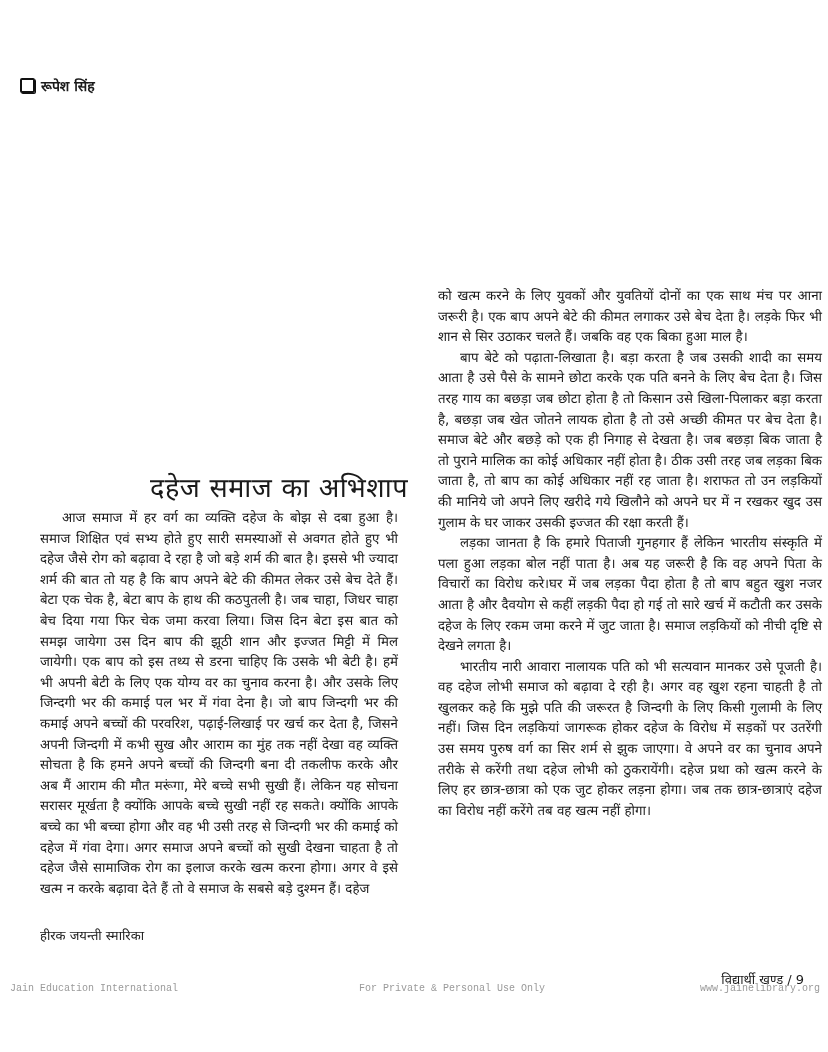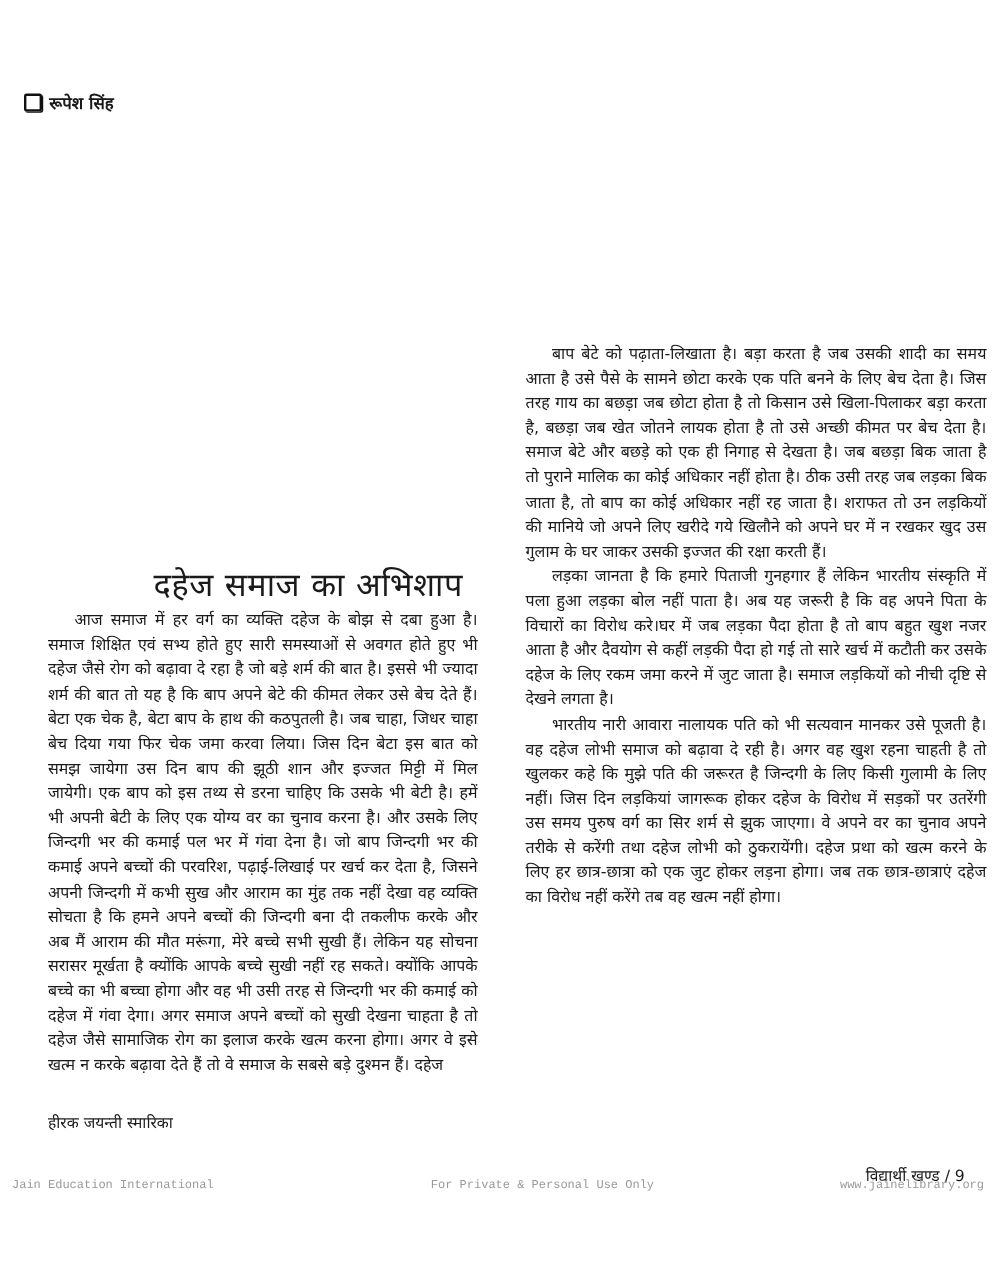--- a/index.html
+++ b/index.html
@@ -12,21 +12,21 @@
       position: absolute; left: 20px; top: 76px;
       font-family: "DejaVu Sans", sans-serif; font-size: 14px; font-weight: bold;
       display: flex; align-items: center; gap: 6px;
     }
     .author .box {
       width: 11px; height: 11px; border: 2px solid #111; border-radius: 2px;
       box-shadow: 1px 1px 0 #111;
     }
     .title {
       position: absolute; left: 128px; top: 450px; width: 280px;
-      text-align: left;
+      text-align: right;
       font-family: "DejaVu Sans", sans-serif; font-size: 27px; font-weight: normal;
       letter-spacing: 0.5px;
     }
     .col {
       position: absolute;
       font-size: 13.3px; line-height: 20.6px; text-align: justify;
       font-family: "DejaVu Sans", sans-serif;
     }
     .col p { margin: 0; text-indent: 22px; }
     .col p.noindent { text-indent: 0; }
@@ -56,20 +56,21 @@
   <span>रूपेश सिंह</span>
 </div>
 
 <h1 class="title">दहेज समाज का अभिशाप</h1>
 
 <div class="col col-left">
   <p>आज समाज में हर वर्ग का व्यक्ति दहेज के बोझ से दबा हुआ है। समाज शिक्षित एवं सभ्य होते हुए सारी समस्याओं से अवगत होते हुए भी दहेज जैसे रोग को बढ़ावा दे रहा है जो बड़े शर्म की बात है। इससे भी ज्यादा शर्म की बात तो यह है कि बाप अपने बेटे की कीमत लेकर उसे बेच देते हैं। बेटा एक चेक है, बेटा बाप के हाथ की कठपुतली है। जब चाहा, जिधर चाहा बेच दिया गया फिर चेक जमा करवा लिया। जिस दिन बेटा इस बात को समझ जायेगा उस दिन बाप की झूठी शान और इज्जत मिट्टी में मिल जायेगी। एक बाप को इस तथ्य से डरना चाहिए कि उसके भी बेटी है। हमें भी अपनी बेटी के लिए एक योग्य वर का चुनाव करना है। और उसके लिए जिन्दगी भर की कमाई पल भर में गंवा देना है। जो बाप जिन्दगी भर की कमाई अपने बच्चों की परवरिश, पढ़ाई-लिखाई पर खर्च कर देता है, जिसने अपनी जिन्दगी में कभी सुख और आराम का मुंह तक नहीं देखा वह व्यक्ति सोचता है कि हमने अपने बच्चों की जिन्दगी बना दी तकलीफ करके और अब मैं आराम की मौत मरूंगा, मेरे बच्चे सभी सुखी हैं। लेकिन यह सोचना सरासर मूर्खता है क्योंकि आपके बच्चे सुखी नहीं रह सकते। क्योंकि आपके बच्चे का भी बच्चा होगा और वह भी उसी तरह से जिन्दगी भर की कमाई को दहेज में गंवा देगा। अगर समाज अपने बच्चों को सुखी देखना चाहता है तो दहेज जैसे सामाजिक रोग का इलाज करके खत्म करना होगा। अगर वे इसे खत्म न करके बढ़ावा देते हैं तो वे समाज के सबसे बड़े दुश्मन हैं। दहेज</p>
 </div>
 
 <div class="col col-right">
+  <p class="noindent">को खत्म करने के लिए युवकों और युवतियों दोनों का एक साथ मंच पर आना जरूरी है। एक बाप अपने बेटे की कीमत लगाकर उसे बेच देता है। लड़के फिर भी शान से सिर उठाकर चलते हैं। जबकि वह एक बिका हुआ माल है।</p>
   <p>बाप बेटे को पढ़ाता-लिखाता है। बड़ा करता है जब उसकी शादी का समय आता है उसे पैसे के सामने छोटा करके एक पति बनने के लिए बेच देता है। जिस तरह गाय का बछड़ा जब छोटा होता है तो किसान उसे खिला-पिलाकर बड़ा करता है, बछड़ा जब खेत जोतने लायक होता है तो उसे अच्छी कीमत पर बेच देता है। समाज बेटे और बछड़े को एक ही निगाह से देखता है। जब बछड़ा बिक जाता है तो पुराने मालिक का कोई अधिकार नहीं होता है। ठीक उसी तरह जब लड़का बिक जाता है, तो बाप का कोई अधिकार नहीं रह जाता है। शराफत तो उन लड़कियों की मानिये जो अपने लिए खरीदे गये खिलौने को अपने घर में न रखकर खुद उस गुलाम के घर जाकर उसकी इज्जत की रक्षा करती हैं।</p>
   <p>लड़का जानता है कि हमारे पिताजी गुनहगार हैं लेकिन भारतीय संस्कृति में पला हुआ लड़का बोल नहीं पाता है। अब यह जरूरी है कि वह अपने पिता के विचारों का विरोध करे।घर में जब लड़का पैदा होता है तो बाप बहुत खुश नजर आता है और दैवयोग से कहीं लड़की पैदा हो गई तो सारे खर्च में कटौती कर उसके दहेज के लिए रकम जमा करने में जुट जाता है। समाज लड़कियों को नीची दृष्टि से देखने लगता है।</p>
   <p>भारतीय नारी आवारा नालायक पति को भी सत्यवान मानकर उसे पूजती है। वह दहेज लोभी समाज को बढ़ावा दे रही है। अगर वह खुश रहना चाहती है तो खुलकर कहे कि मुझे पति की जरूरत है जिन्दगी के लिए किसी गुलामी के लिए नहीं। जिस दिन लड़कियां जागरूक होकर दहेज के विरोध में सड़कों पर उतरेंगी उस समय पुरुष वर्ग का सिर शर्म से झुक जाएगा। वे अपने वर का चुनाव अपने तरीके से करेंगी तथा दहेज लोभी को ठुकरायेंगी। दहेज प्रथा को खत्म करने के लिए हर छात्र-छात्रा को एक जुट होकर लड़ना होगा। जब तक छात्र-छात्राएं दहेज का विरोध नहीं करेंगे तब वह खत्म नहीं होगा।</p>
 </div>
 
 <div class="running-left">हीरक जयन्ती स्मारिका</div>
 <div class="running-right">विद्यार्थी खण्ड / 9</div>
 
 <div class="footer left">Jain Education International</div>
 <div class="footer center">For Private &amp; Personal Use Only</div>

